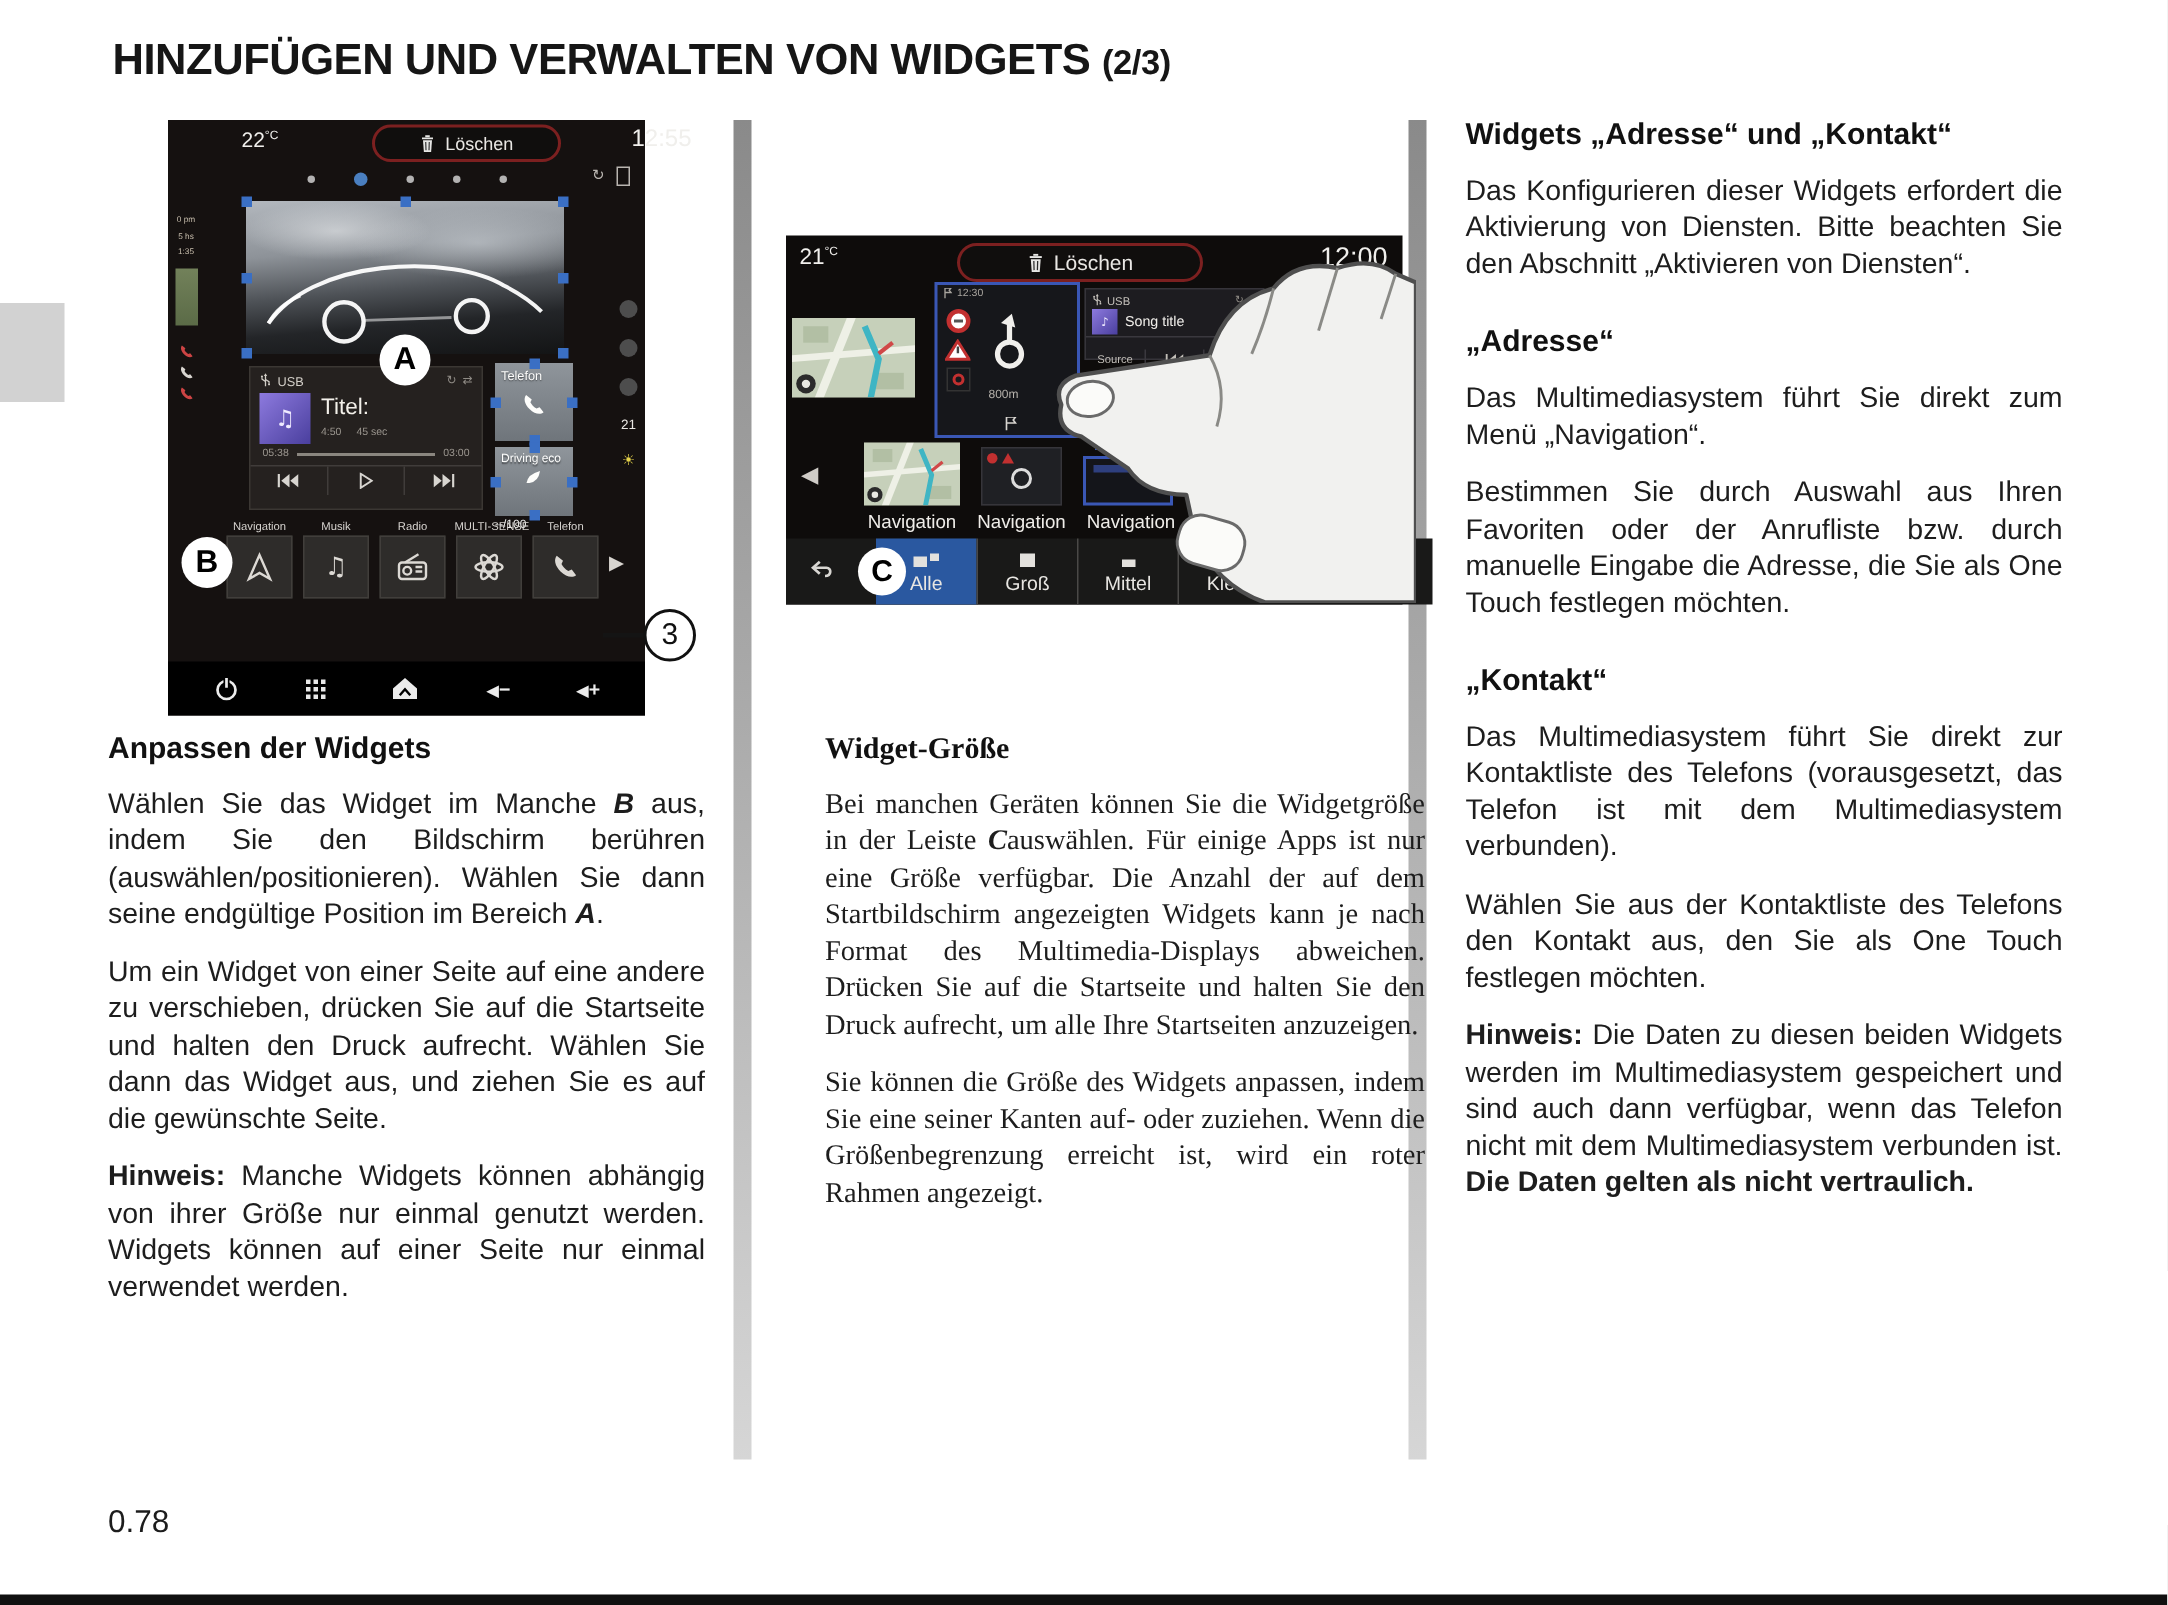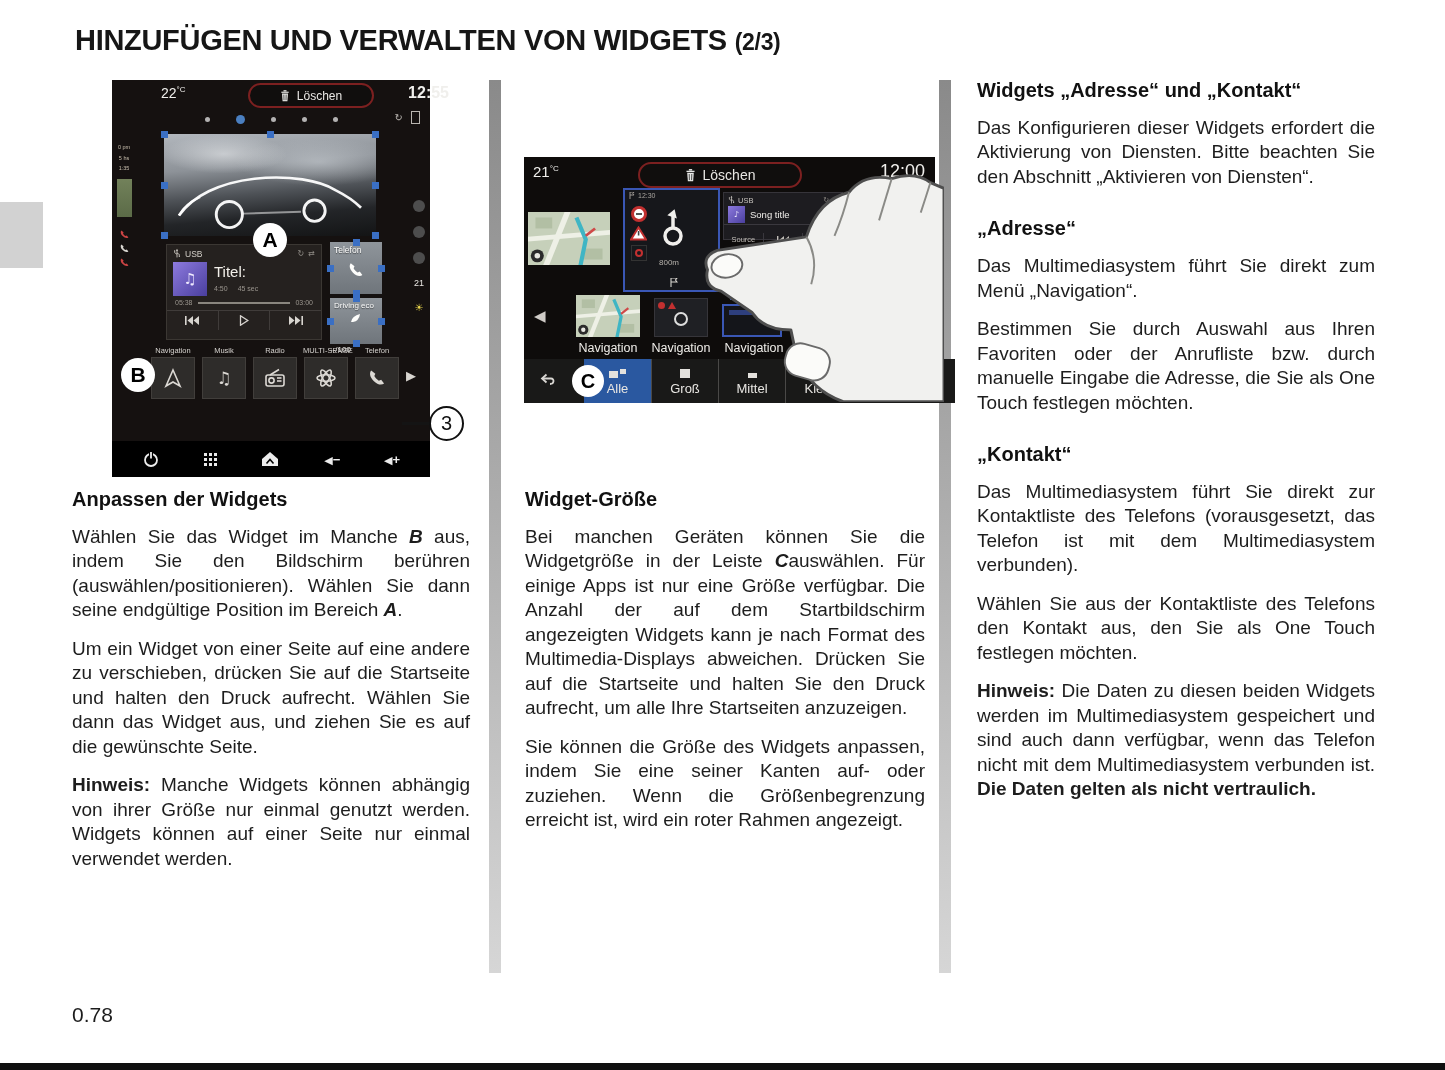--- a/index.html
+++ b/index.html
@@ -19,40 +19,40 @@
   .bottom-band{position:absolute;left:0;bottom:0;width:100%;height:7px;background:#101010;}
 
   
   .txtcol{position:absolute;font-size:19px;line-height:1.29;}
   .txtcol .h{font-size:20px;font-weight:bold;margin:0 0 12px;color:#111;}
   .txtcol .h.sub{margin-top:27px;}
   .txtcol p{margin:0 0 14px;text-align:justify;}
   .bi{font-weight:bold;font-style:italic;}
   .b{font-weight:bold;}
   .col1{left:72px;top:487px;width:398px;}
-  .col2{left:525px;top:487px;width:400px;}
+  .col2{left:550px;top:487px;width:400px;font-family:Liberation Serif, serif;}
   .col3{left:977px;top:78px;width:398px;}
 
   
   .shot{position:absolute;background:#151110;}
   .pill{display:flex;align-items:center;justify-content:center;gap:7px;background:#100e0d;
         border:2px solid #7c2020;border-radius:14px;color:#e9e7e4;cursor:pointer;}
   .badge{position:absolute;background:#fff;color:#000;border-radius:50%;display:flex;
          align-items:center;justify-content:center;font-weight:bold;z-index:8;}
   .hdl{position:absolute;width:7px;height:7px;background:#3a6fc4;z-index:3;}
   .mapbox{position:absolute;background:#c6d0ba;overflow:hidden;}
   .mapbox svg{display:block;width:100%;height:100%;}
 
   
   .shot1{left:112px;top:80px;width:318px;height:397px;}
   .s1-status{position:absolute;left:0;top:0;width:100%;height:26px;margin-left:40px;}
   .s1-temp{position:absolute;left:9px;top:5px;color:#f0efec;font-size:14px;}
   .s1-temp sup{font-size:8px;}
   .s1-pill{position:absolute;left:50%;top:3px;transform:translateX(-50%);width:122px;height:21px;font-size:12px;}
-  .s1-clock{position:absolute;right:21px;top:4px;color:#f0efec;font-size:16px;font-weight:bold;}
+  .s1-clock{position:absolute;right:9px;top:4px;color:#f0efec;font-size:16px;}
   .s1-dots{position:absolute;left:0;top:33px;width:100%;display:flex;justify-content:center;
            align-items:center;gap:26px;height:12px;}
   .dot{width:5px;height:5px;border-radius:50%;background:#cfcfcf;opacity:.85;}
   .dot.active{width:9px;height:9px;background:#4a7fc0;opacity:1;}
   .s1-dots-right{position:absolute;right:10px;top:31px;display:flex;gap:8px;align-items:center;
                  color:#b9b5b0;font-size:10px;}
   .batt{display:inline-block;width:7px;height:11px;border:1px solid #b9b5b0;}
 
   .lstrip{position:absolute;left:2px;top:64px;width:20px;display:flex;flex-direction:column;
           align-items:center;gap:3px;color:#c9bfae;font-size:5.5px;line-height:1.4;}

